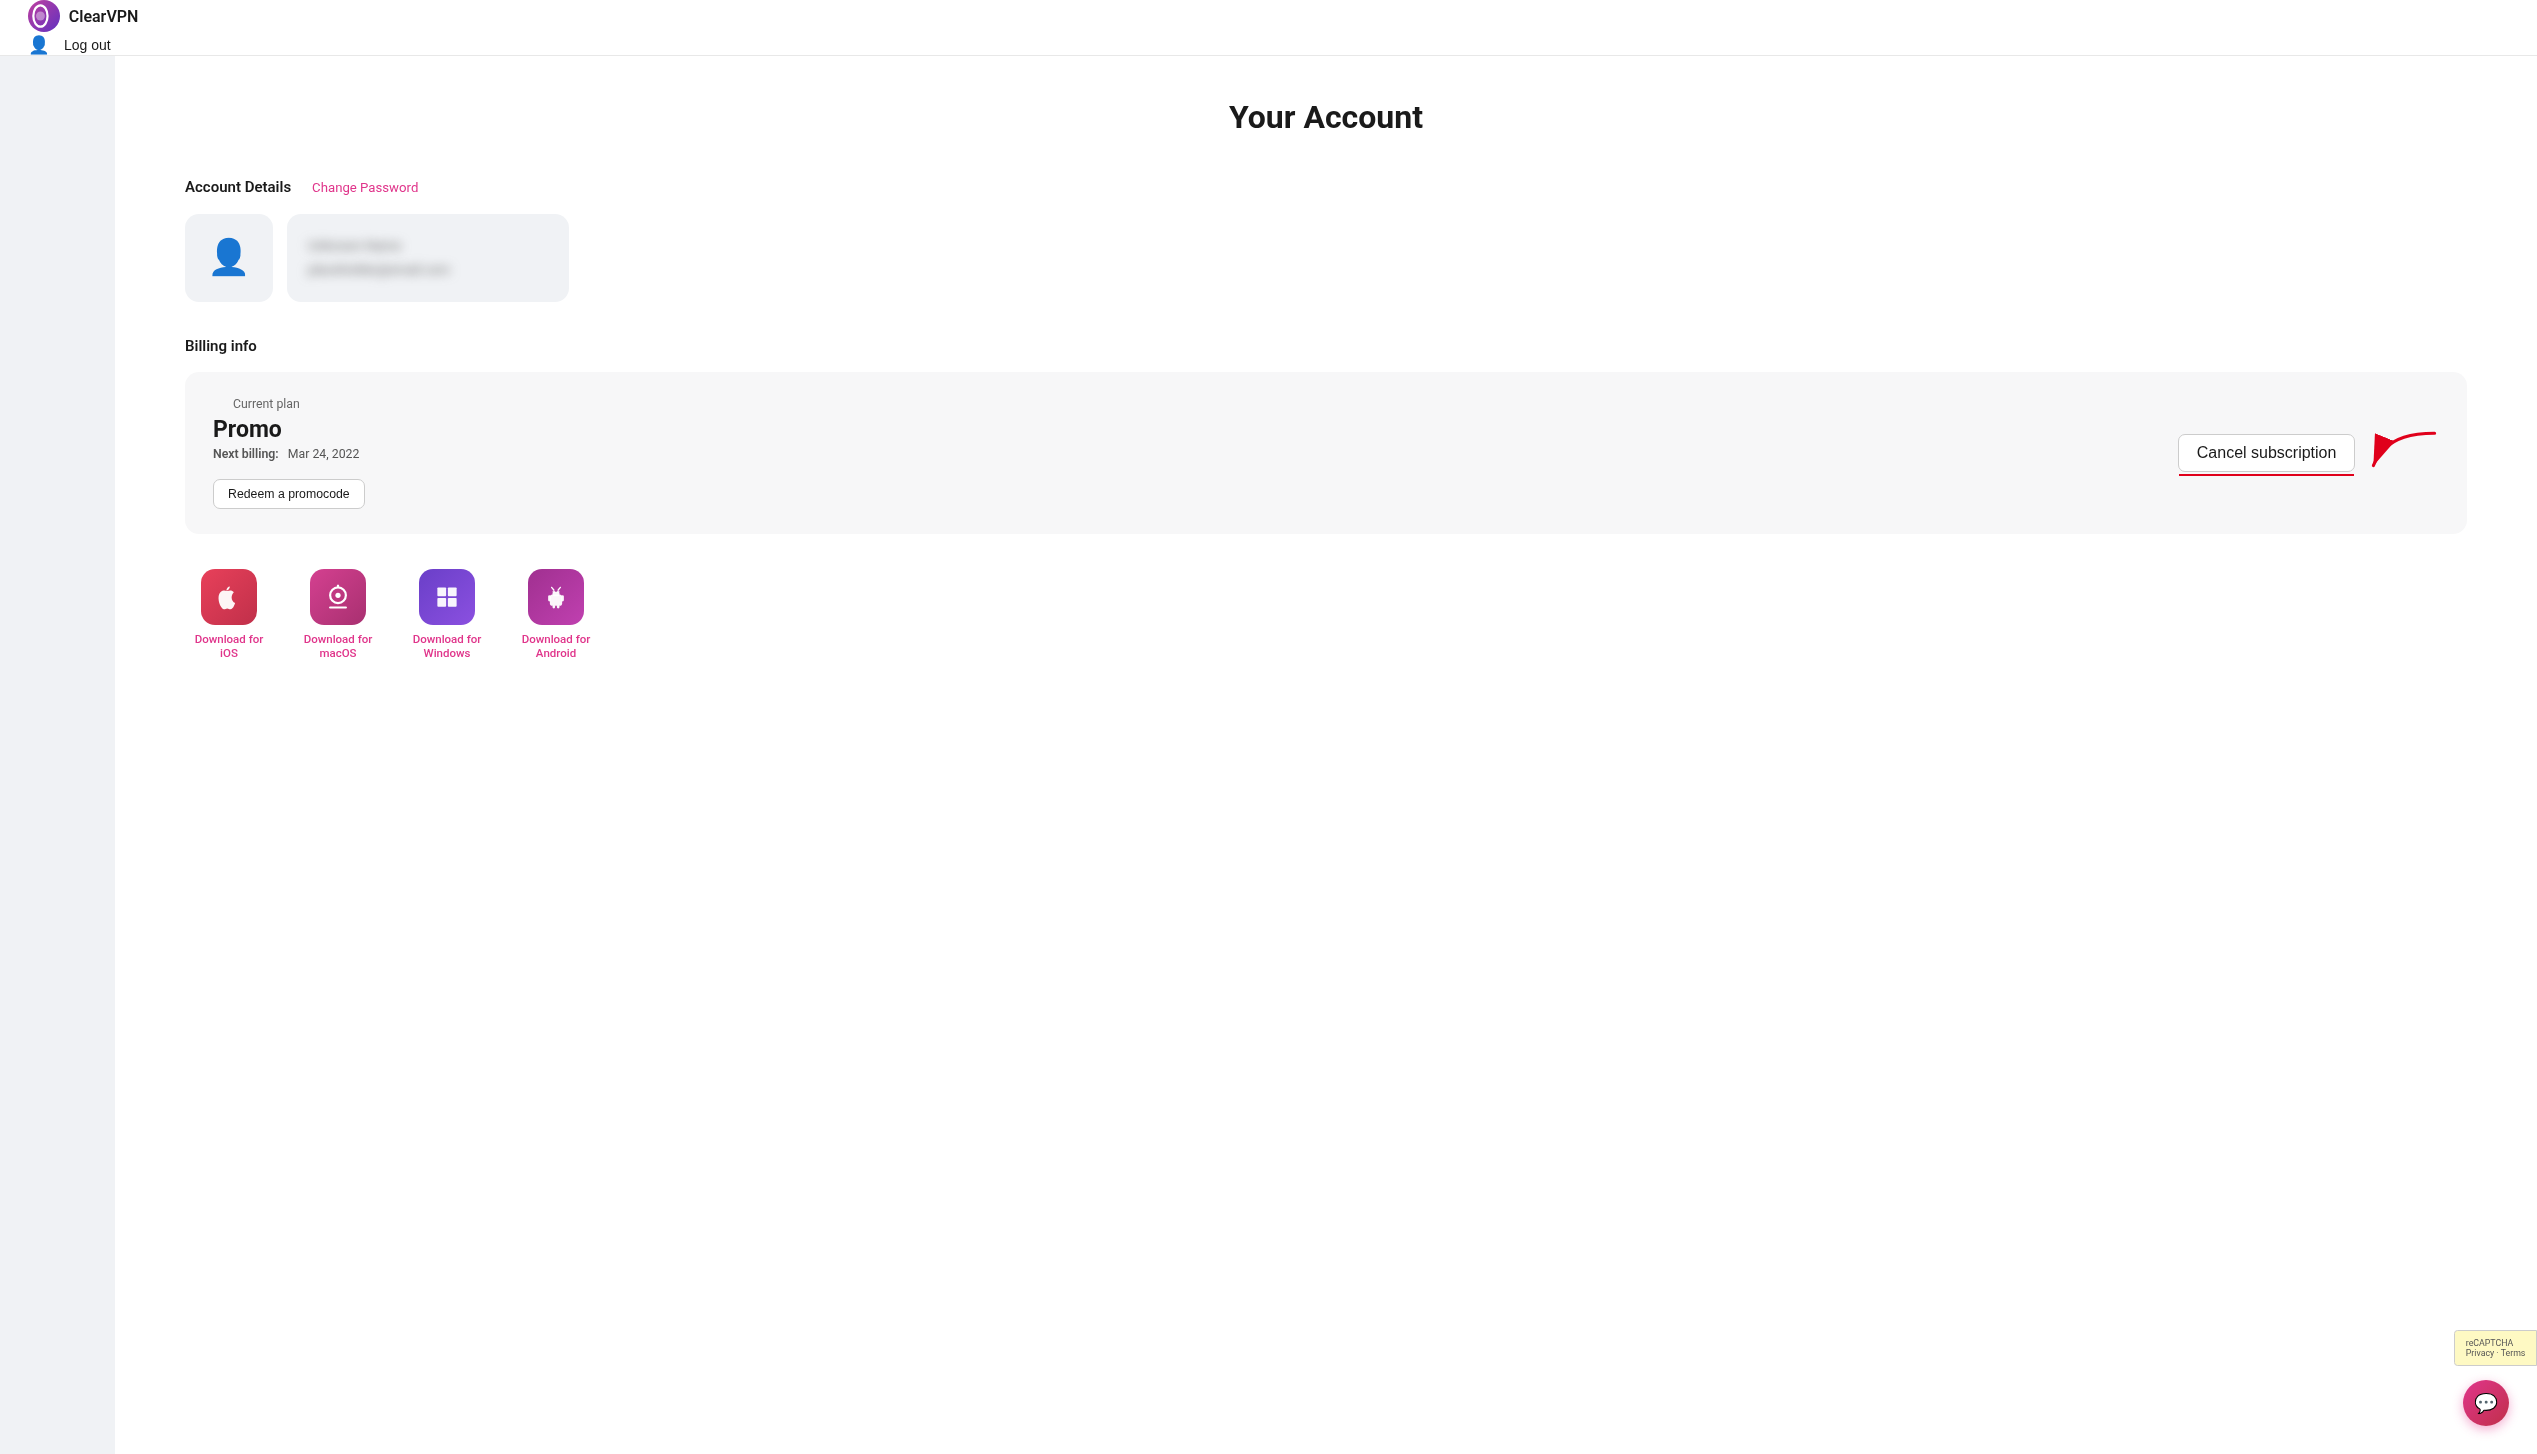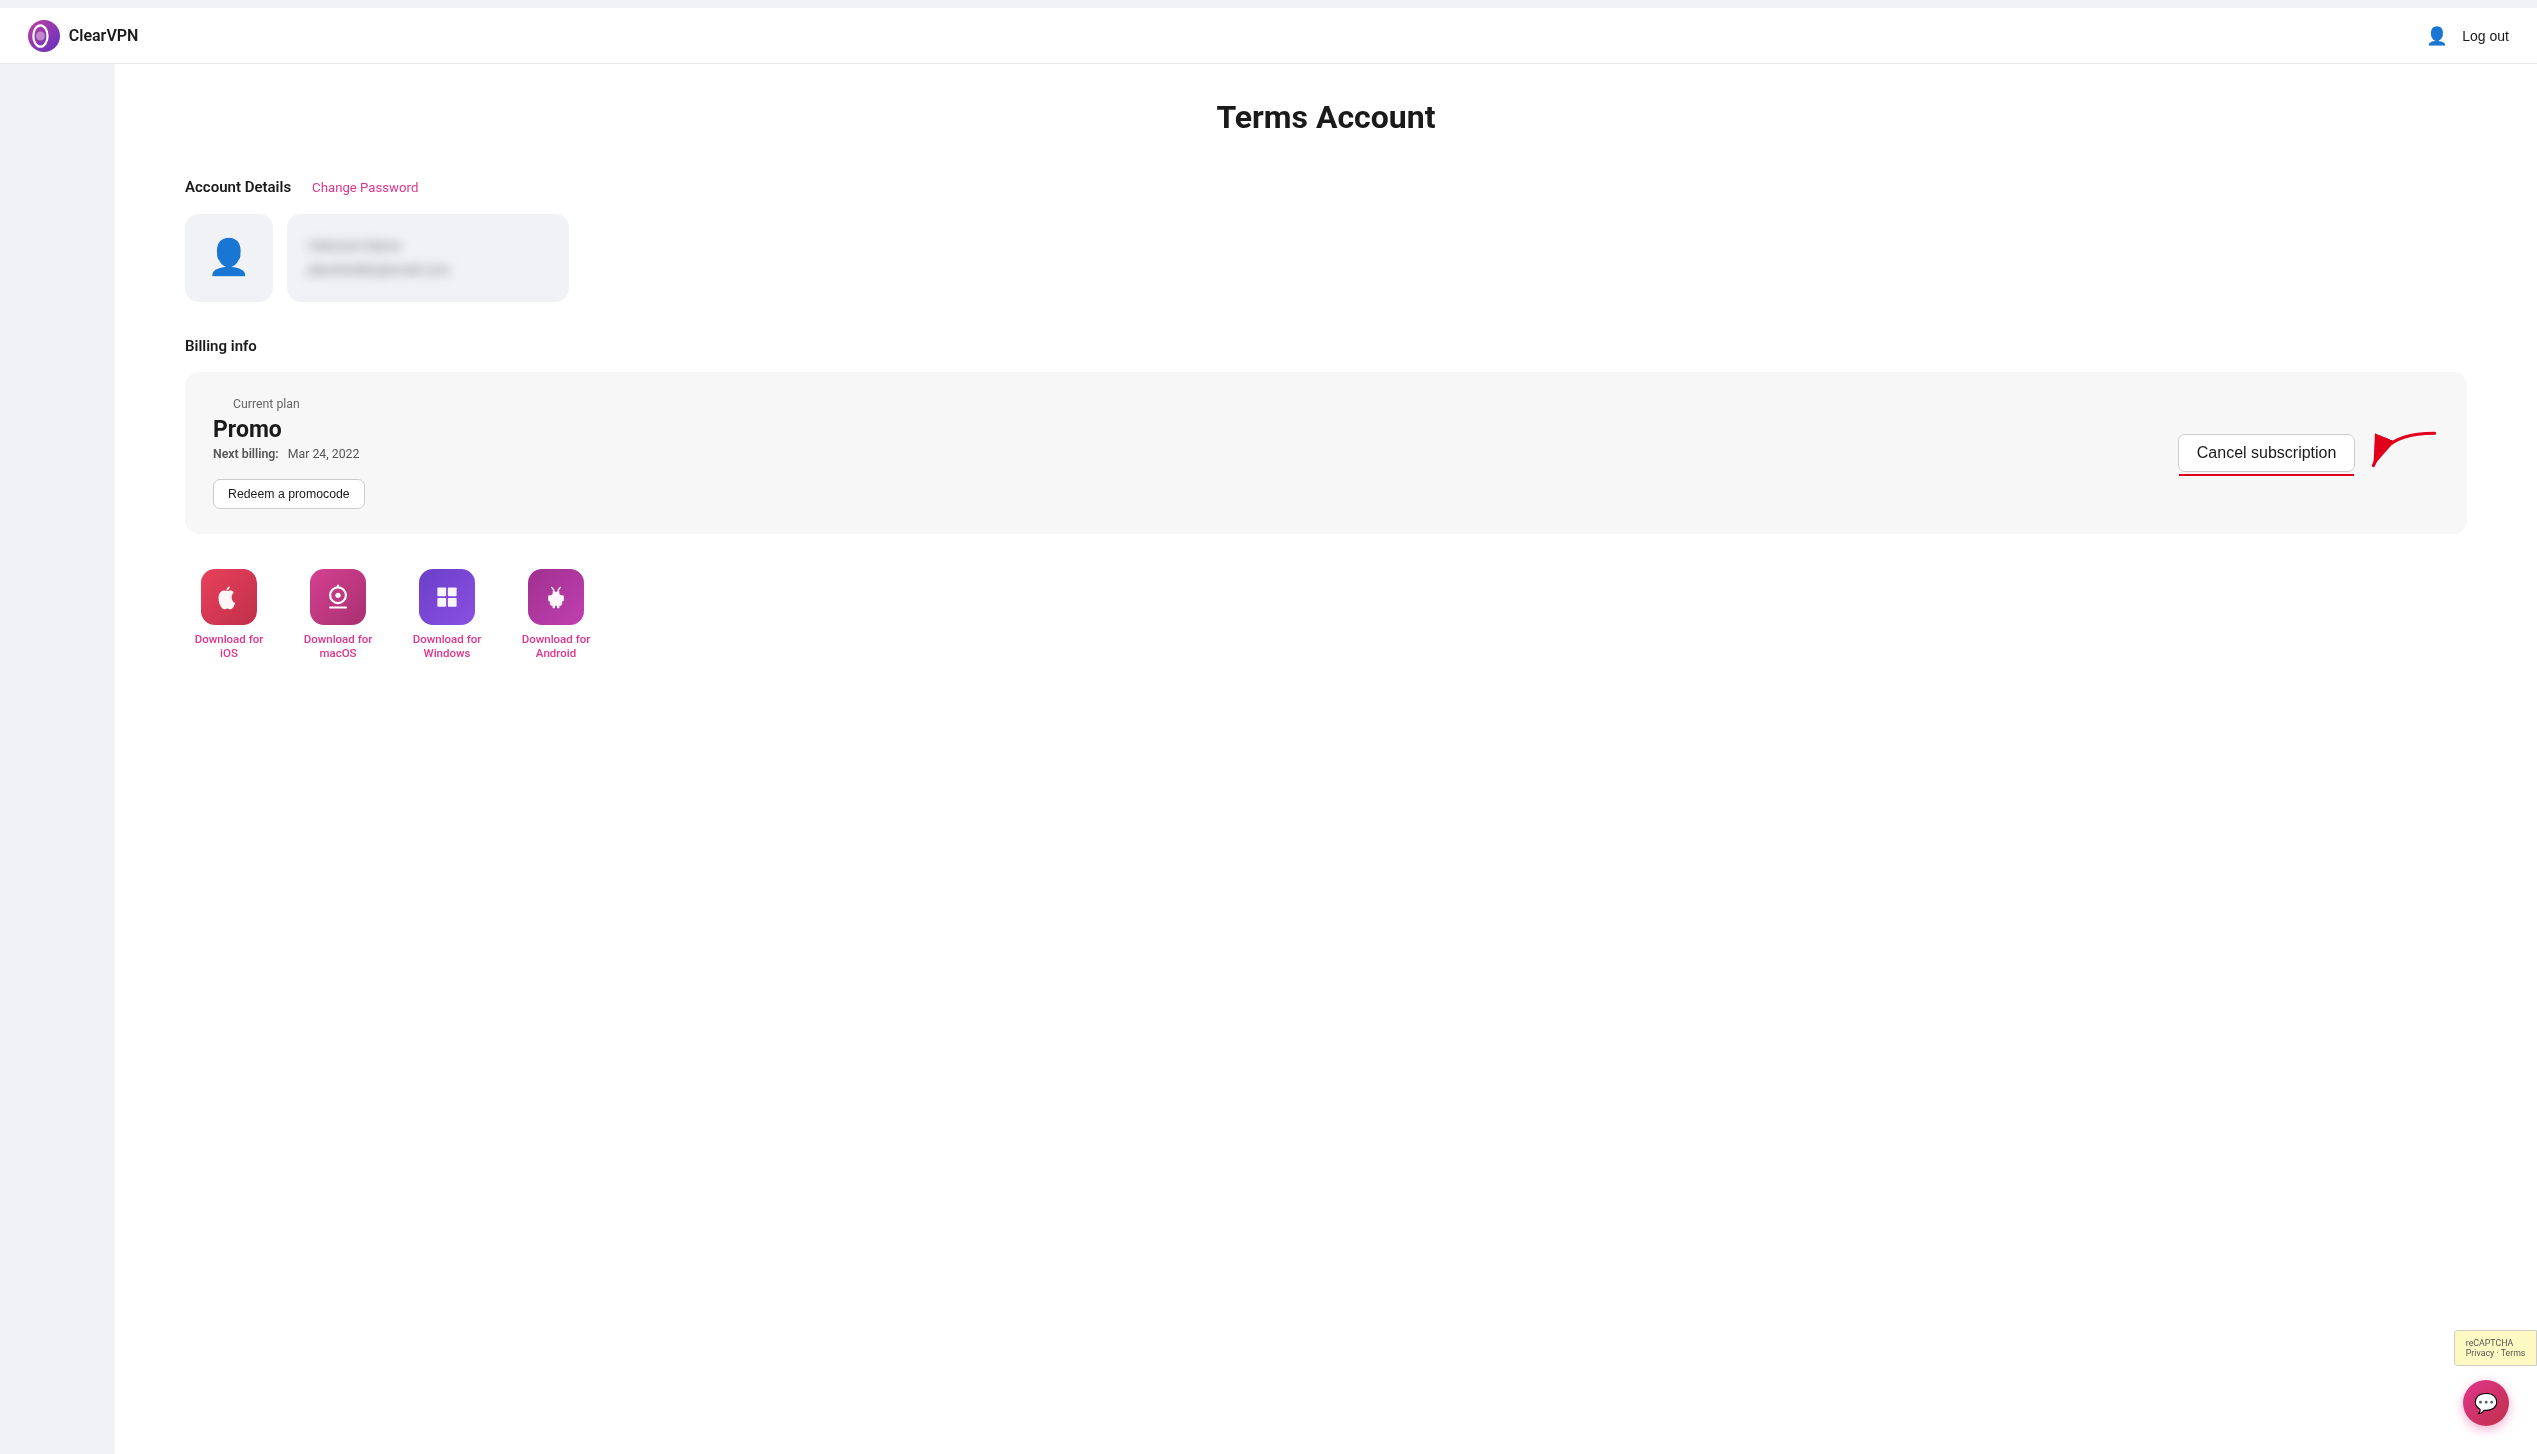--- a/index.html
+++ b/index.html
@@ -8,27 +8,28 @@
       background: #f0f2f5;
       min-height: 100vh;
       color: #1a1a1a;
     }
 
     
     .header {
       background: #fff;
       height: 56px;
       display: flex;
-      align-items: center;
+      align-items: flex-start;
       justify-content: space-between;
       padding: 0 28px;
       border-bottom: 0.9px solid #e8e8e8;
       position: sticky;
-      top: 8px;
+      top: 0;
       z-index: 100;
+      flex-direction: column;
     }
     .logo-area {
       display: flex;
       align-items: center;
       gap: 8.8px;
     }
     .logo-icon {
       width: 32px;
       height: 32px;
     }
@@ -318,21 +319,21 @@
   <div class="header-right">
     <span class="user-icon">👤</span>
     <button class="logout-btn">Log out</button>
   </div>
 </header>
 
 <div class="page-wrapper">
   <div class="sidebar"></div>
   <main class="main-content">
 
-    <h1 class="page-title">Terms Account</h1>
+    <h1 class="page-title">Your Account</h1>
 
     <div class="section-header">
       <span class="section-label">Account Details</span>
       <a class="change-password-link">Change Password</a>
     </div>
 
     <div class="account-cards">
       <div class="avatar-card">
         <span class="avatar-icon">👤</span>
       </div>

